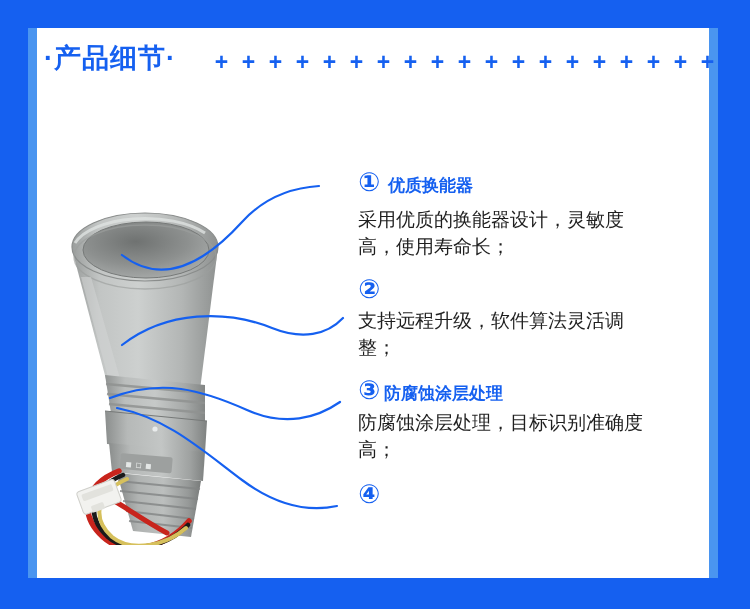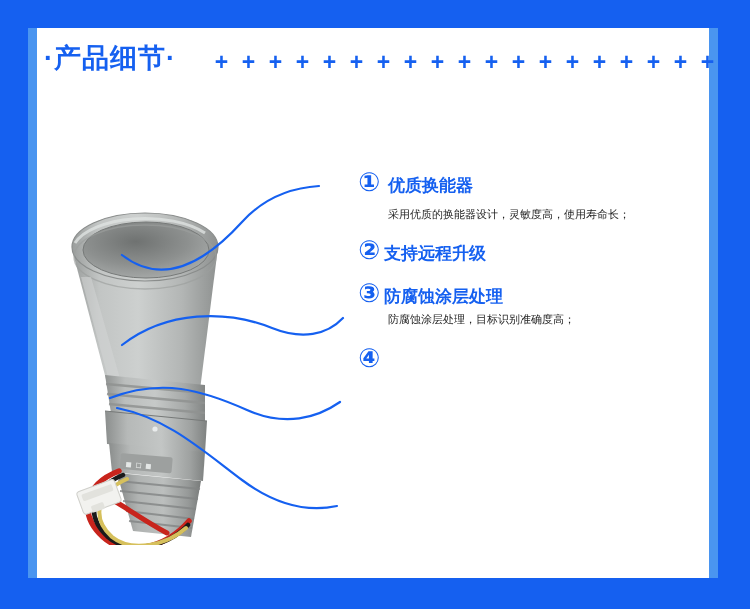--- a/index.html
+++ b/index.html
@@ -114,25 +114,24 @@
     font-family: "DejaVu Sans", sans-serif;
   }
   .feature-title {
     font-size: 17px;
     font-weight: bold;
     color: #1560f0;
     line-height: 1.1;
     margin-left: 4px;
   }
   .feature-body {
-    font-size: 11px;
+    font-size: 19px;
     color: #1f1f1f;
     line-height: 1.42;
     margin-top: 5px;
-    margin-left: 30px;
     max-width: 300px;
   }
   #item-1 .feature-num { margin-right: 4px; }
   #item-1 .feature-body { margin-top: 10px; }
   #item-2 { margin-top: 14px; }
   #item-3 { margin-top: 14px; }
   #item-4 { margin-top: 16px; }
 </style>
 </head>
 <body>
@@ -269,22 +268,22 @@
       <div class="feature-head">
         <span class="feature-num">①</span>
         <span class="feature-title">优质换能器</span>
       </div>
       <div class="feature-body">采用优质的换能器设计，灵敏度高，使用寿命长；</div>
     </div>
 
     <div class="feature-item" id="item-2">
       <div class="feature-head">
         <span class="feature-num">②</span>
-        <span class="feature-title">支持远程升级</span>
-      </div>
+      </div>
+      <div class="feature-body">支持远程升级，软件算法灵活调整；</div>
     </div>
 
     <div class="feature-item" id="item-3">
       <div class="feature-head">
         <span class="feature-num">③</span>
         <span class="feature-title">防腐蚀涂层处理</span>
       </div>
       <div class="feature-body">防腐蚀涂层处理，目标识别准确度高；</div>
     </div>
 

